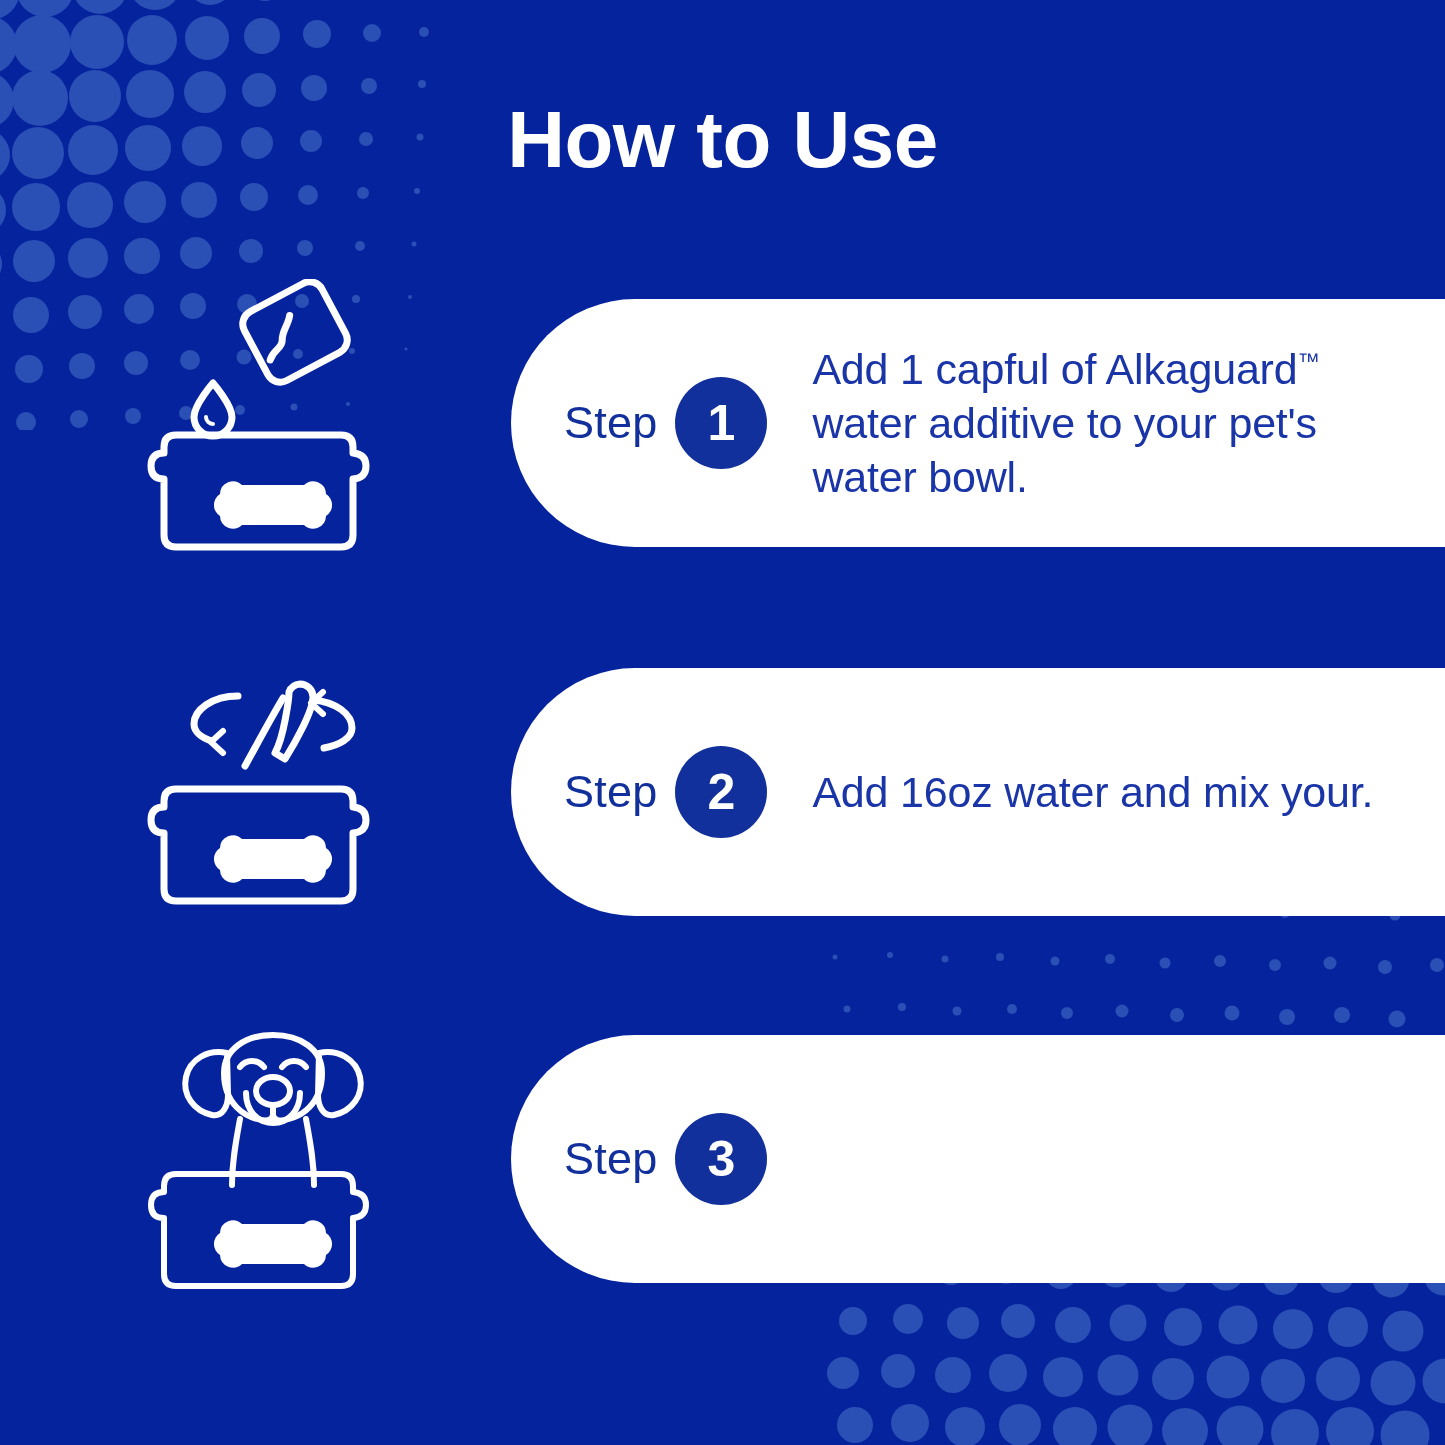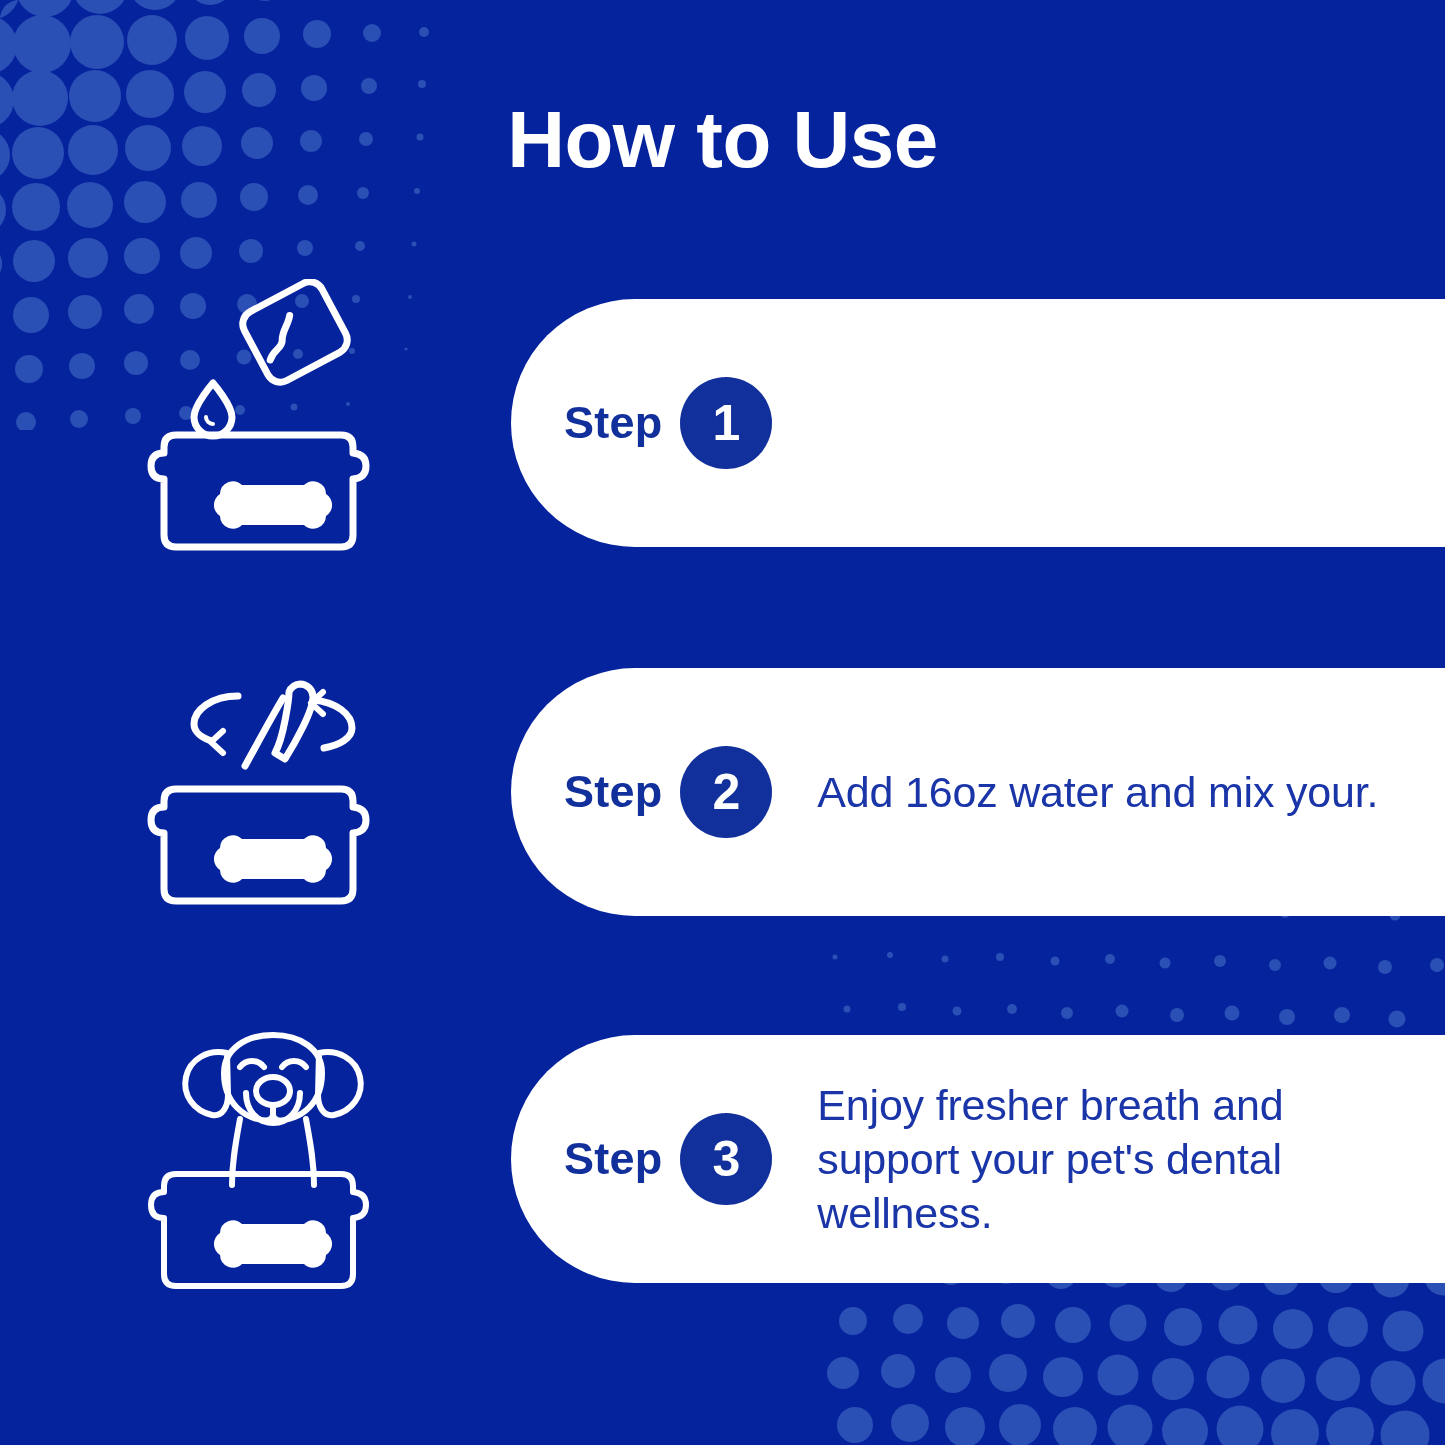--- a/index.html
+++ b/index.html
@@ -7,21 +7,20 @@
     padding: 0;
     background: #06239e;
   }
   #page {
     position: relative;
     width: 1445px;
     height: 1445px;
     background: #06239e;
     overflow: hidden;
     font-family: "Liberation Sans", sans-serif;
-    border-radius: 19px;
   }
 
   
   .halftone {
     position: absolute;
     pointer-events: none;
   }
   .halftone svg { display: block; }
 
   #halftone-tl { left: 0; top: 0; width: 430px; height: 430px; }
@@ -70,21 +69,21 @@
     background: #ffffff;
     border-radius: 124px 0 0 124px;
     display: flex;
     align-items: center;
   }
 
   .step-label {
     margin-left: 53px;
     color: #12309b;
     font-size: 45px;
-    font-weight: 700;
+    font-weight: 400;
     letter-spacing: 0.2px;
     white-space: nowrap;
     text-align: right;
   }
 
   .step-badge {
     margin-left: 18px;
     width: 92px;
     height: 92px;
     border-radius: 50%;
@@ -355,20 +354,21 @@
         </g>
 
         <g fill="#ffffff">
           <path d="M92 215 a13 13 0 0 1 22 -9 h62 a13 13 0 0 1 22 9 a13 13 0 0 1 0 22 a13 13 0 0 1 -22 9 h-62 a13 13 0 0 1 -22 -9 a13 13 0 0 1 0 -22 Z"></path>
         </g>
       </svg>
     </div>
     <div class="step-card">
       <span class="step-label">Step</span>
       <span class="step-badge">1</span>
+      <span class="step-text"><span>Add 1 capful of Alkaguard</span><sup>™</sup><span> water additive to your pet's water bowl.</span></span>
     </div>
   </div>
 
   <div class="step-row" id="step-row-2">
     <div class="step-icon">
       <svg viewBox="0 0 290 290" aria-hidden="true">
         <g fill="none" stroke="#ffffff" stroke-width="7" stroke-linecap="round" stroke-linejoin="round">
 
           <path d="M172 36 a13 13 0 0 1 13 13 c0 14 -18 46 -28 62 l-10 -6 C156 89 161 50 161 44 a13 13 0 0 1 11 -8 Z"></path>
           <path d="M155 50 C143 70 127 100 117 118"></path>
@@ -419,17 +419,16 @@
           <path d="M14 163 q0 -12 12 -12 h165 q12 0 12 12 v6 q13 1 13 13 t-13 13 v56 q0 12 -12 12 h-165 q-12 0 -12 -12 v-56 q-13 0 -13 -13 t13 -13 Z" transform="translate(22,8)"></path>
         </g>
         <g fill="#ffffff">
           <path d="M92 218 a13 13 0 0 1 22 -9 h62 a13 13 0 0 1 22 9 a13 13 0 0 1 0 22 a13 13 0 0 1 -22 9 h-62 a13 13 0 0 1 -22 -9 a13 13 0 0 1 0 -22 Z"></path>
         </g>
       </svg>
     </div>
     <div class="step-card">
       <span class="step-label">Step</span>
       <span class="step-badge">3</span>
-      <span class="step-text">Enjoy fresher breath and support your pet's dental wellness.</span>
     </div>
   </div>
 
 </div>
 
 </body></html>

